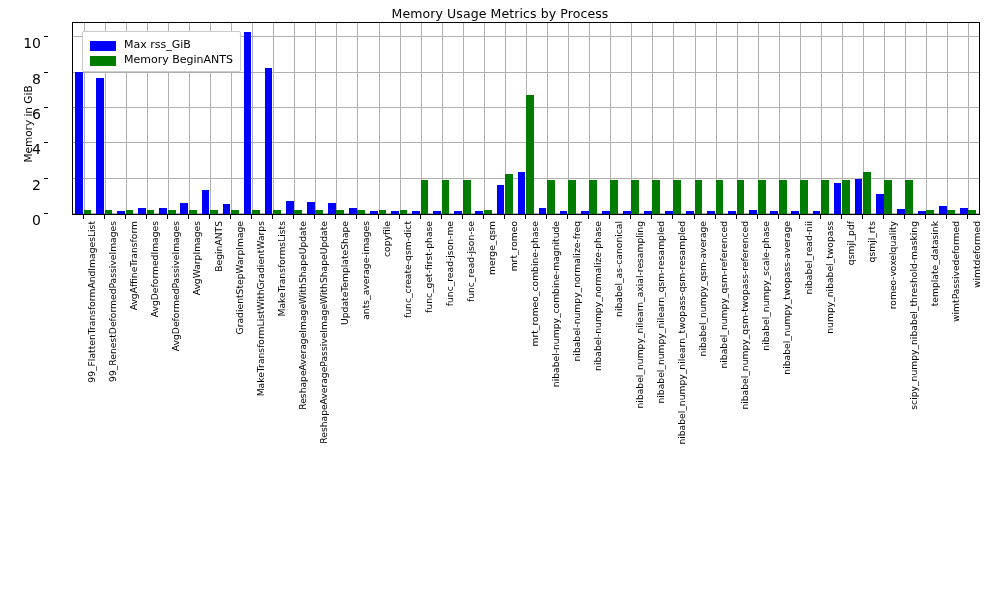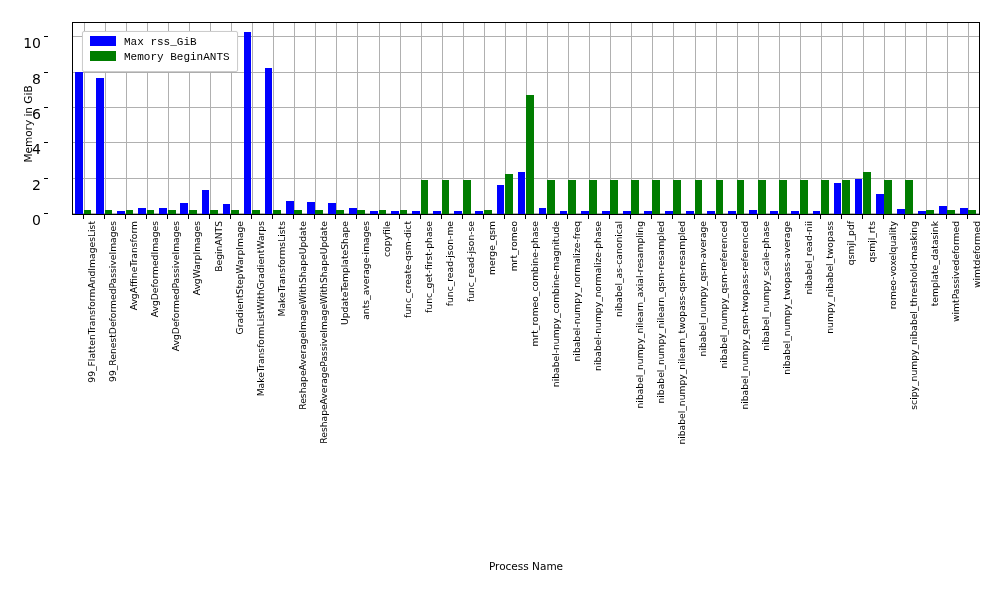--- a/index.html
+++ b/index.html
@@ -151,43 +151,43 @@
     left: 82px;
     top: 31px;
     background: #ffffff;
     border: 1px solid #cccccc;
     border-radius: 2px;
     padding: 4px 7px 5px 7px;
     box-shadow: 0 0 2px rgba(0,0,0,0.06);
   }
   .legend-row {
     display: flex;
-    align-items: flex-start;
+    align-items: flex-end;
     height: 15px;
-    font-family: Liberation Mono, monospace;
   }
   .legend-swatch {
     width: 26px;
     height: 10px;
     margin-right: 8px;
     flex: 0 0 auto;
   }
   .legend-swatch.blue  { background: #0000ff; }
   .legend-swatch.green { background: #007d00; }
   .legend-text {
     font-size: 11px;
     color: #000000;
     white-space: nowrap;
   }
 </style>
 </head>
 <body>
 
 <div id="figure">
 
+  <div id="chart-title">Memory Usage Metrics by Process</div>
 
   <div id="y-axis-ticks">
       <div class="ytick-label" style="bottom: 0px; top: 191px;">0</div>
       <div class="ytick-mark" style="top: 191px;"></div>
       <div class="ytick-label" style="bottom: 35.3704px; top: 155.63px;">2</div>
       <div class="ytick-mark" style="top: 155.63px;"></div>
       <div class="ytick-label" style="bottom: 70.7407px; top: 120.259px;">4</div>
       <div class="ytick-mark" style="top: 120.259px;"></div>
       <div class="ytick-label" style="bottom: 106.111px; top: 84.8889px;">6</div>
       <div class="ytick-mark" style="top: 84.8889px;"></div>
@@ -419,21 +419,20 @@
       <div class="xtick-label" style="left: 730.507px;">nibabel_read-nii</div>
       <div class="xtick-label" style="left: 751.577px;">numpy_nibabel_twopass</div>
       <div class="xtick-label" style="left: 772.647px;">qsmjl_pdf</div>
       <div class="xtick-label" style="left: 793.716px;">qsmjl_rts</div>
       <div class="xtick-label" style="left: 814.786px;">romeo-voxelquality</div>
       <div class="xtick-label" style="left: 835.856px;">scipy_numpy_nibabel_threshold-masking</div>
       <div class="xtick-label" style="left: 856.926px;">template_datasink</div>
       <div class="xtick-label" style="left: 877.995px;">wimtPassivedeformed</div>
       <div class="xtick-label" style="left: 899.065px;">wimtdeformed</div>
     </div>
-  <div id="x-axis-label">Process Name</div>
 
   <div id="legend">
     <div class="legend-row">
       <span class="legend-swatch blue"></span>
       <span class="legend-text">Max rss_GiB</span>
     </div>
     <div class="legend-row">
       <span class="legend-swatch green"></span>
       <span class="legend-text">Memory BeginANTS</span>
     </div>

